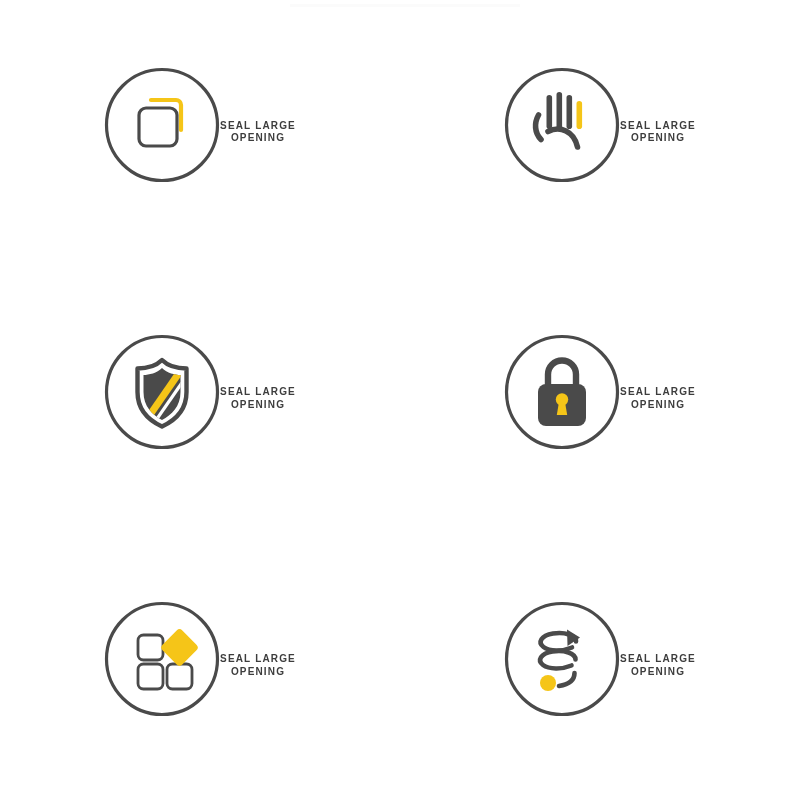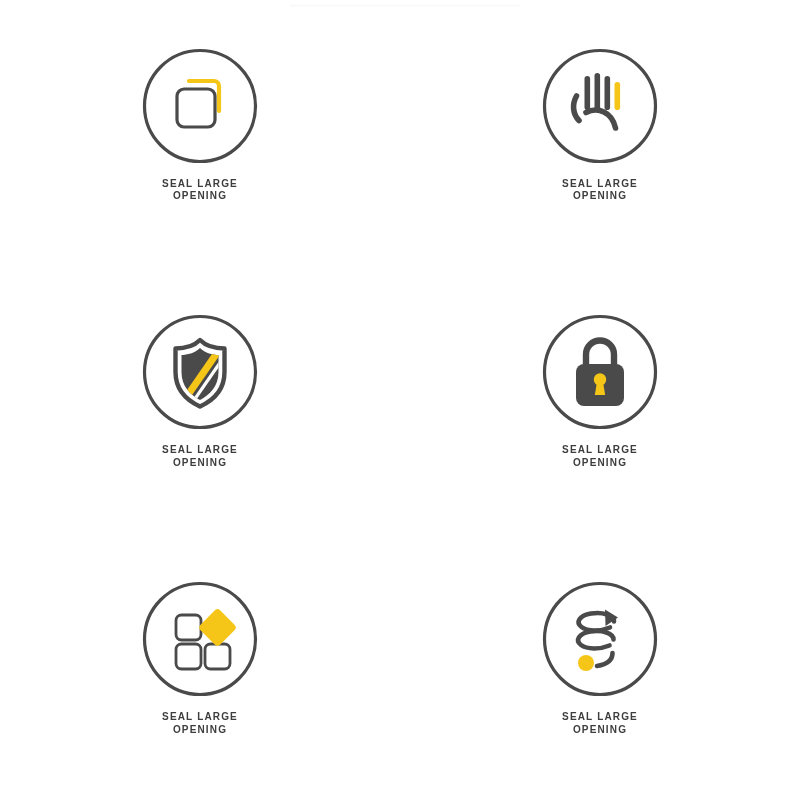--- a/index.html
+++ b/index.html
@@ -36,21 +36,21 @@
     height: 800px;
     display: grid;
     grid-template-columns: 1fr 1fr;
     grid-template-rows: 1fr 1fr 1fr;
     align-items: center;
     justify-items: center;
   }
   .icon-cell {
     width: 320px;
     display: flex;
-    flex-direction: column;
+    flex-direction: row;
     align-items: center;
     justify-content: center;
   }
   .icon-medallion {
     width: 116px;
     height: 116px;
     display: block;
   }
   .icon-caption {
     margin-top: 14px;

